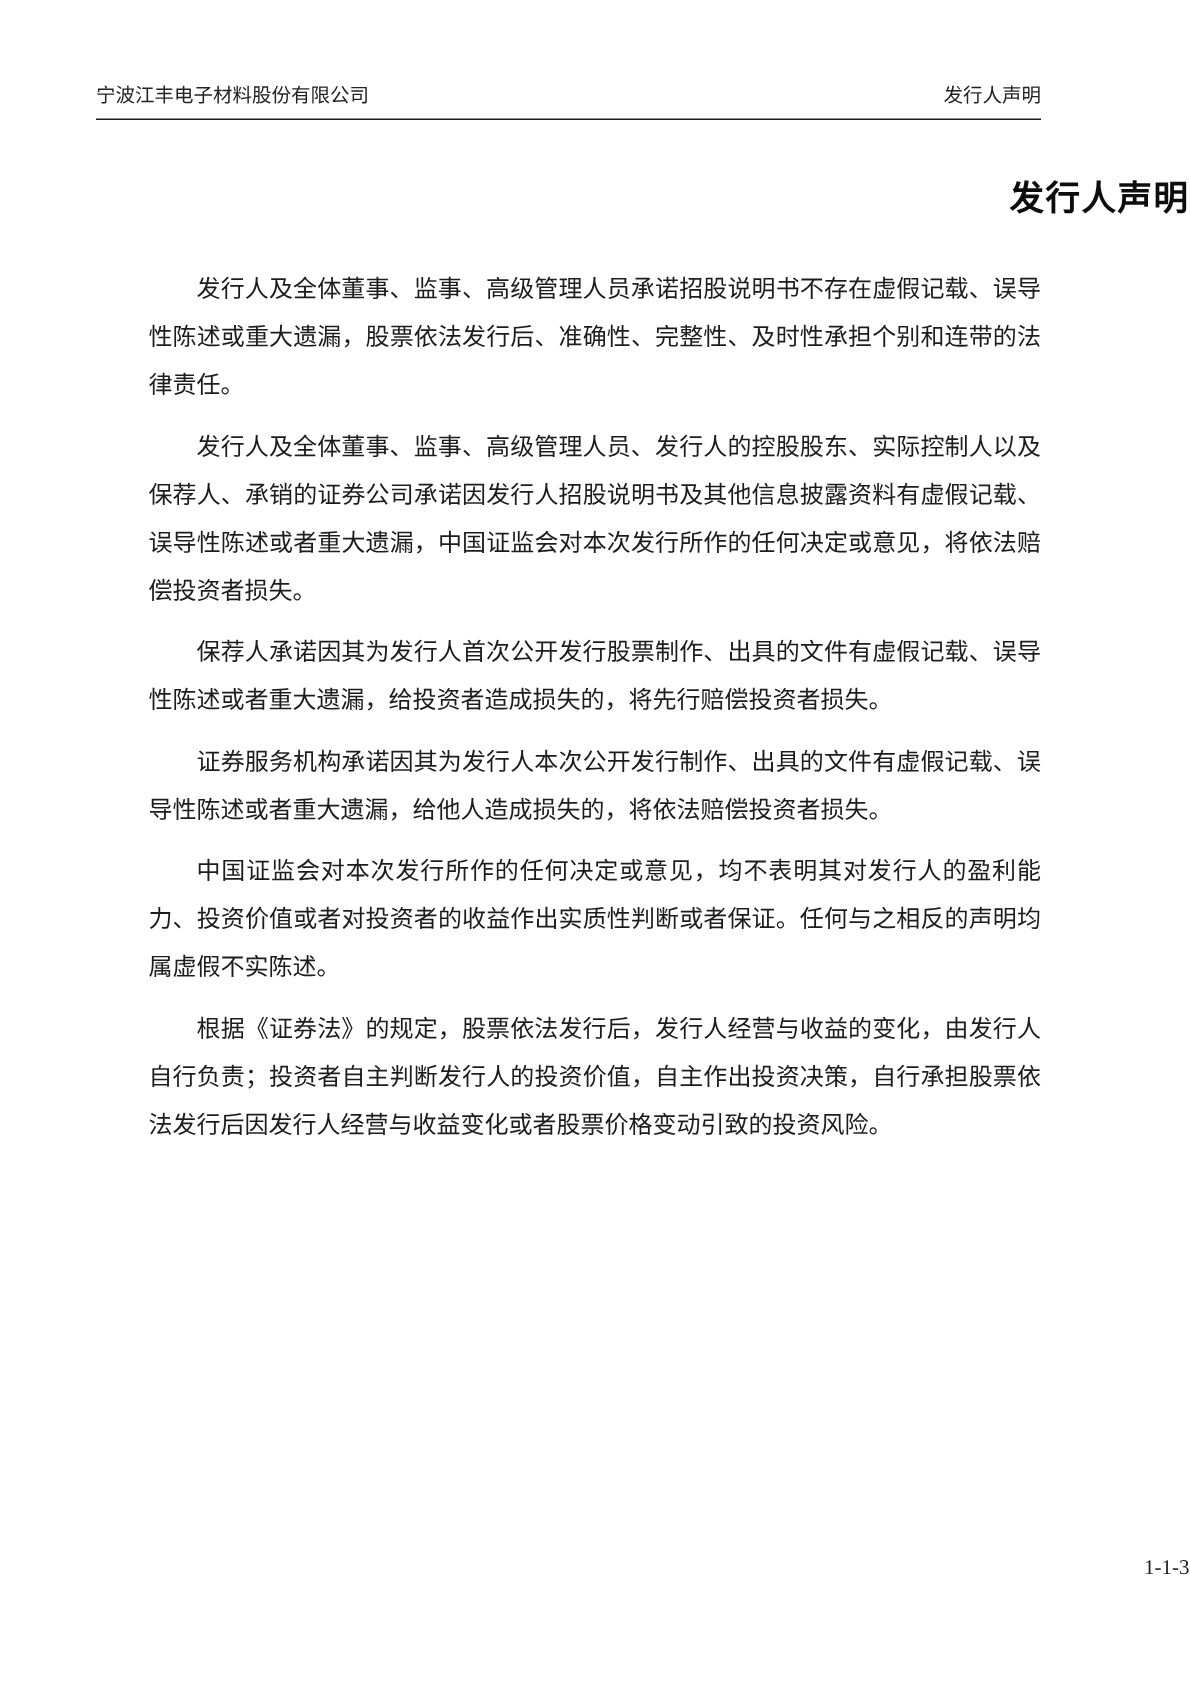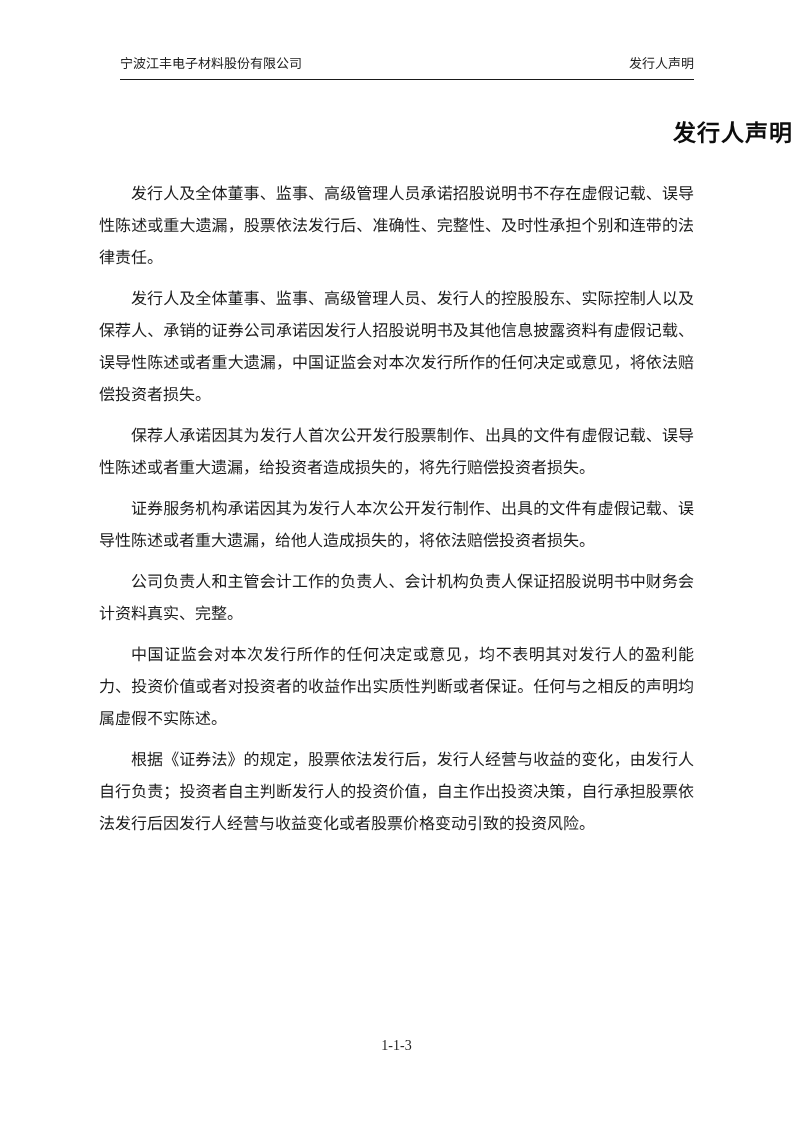--- a/index.html
+++ b/index.html
@@ -8,21 +8,21 @@
     position: relative;
     width: 793px;
     height: 1122px;
     margin: 0 auto;
     background: #ffffff;
     color: #1c1c1c;
     font-family: "Liberation Serif", "DejaVu Serif", serif;
     overflow: hidden;
   }
   .page-header {
-    margin: 55px 99px 0 120px;
+    margin: 55px 99px 0 64px;
     display: flex;
     justify-content: space-between;
     align-items: flex-end;
     font-size: 13px;
     line-height: 18px;
     color: #222222;
     padding-bottom: 6px;
     border-bottom: 1px solid #1a1a1a;
   }
   .doc-title {
@@ -46,21 +46,21 @@
     text-indent: 2em;
     margin: 0 0 9px 0;
     color: #1c1c1c;
     word-break: break-all;
   }
   .page-footer {
     position: absolute;
     left: 0;
     top: 1036px;
     width: 100%;
-    text-align: center;
+    text-align: right;
     font-size: 14px;
     line-height: 20px;
     color: #1c1c1c;
   }
 </style>
 </head>
 <body>
 
 <div class="page">
 
@@ -69,20 +69,19 @@
     <span>发行人声明</span>
   </div>
 
   <h1 class="doc-title">发行人声明</h1>
 
   <div class="doc-body">
     <p>发行人及全体董事、监事、高级管理人员承诺招股说明书不存在虚假记载、误导性陈述或重大遗漏，股票依法发行后、准确性、完整性、及时性承担个别和连带的法律责任。</p>
     <p>发行人及全体董事、监事、高级管理人员、发行人的控股股东、实际控制人以及保荐人、承销的证券公司承诺因发行人招股说明书及其他信息披露资料有虚假记载、误导性陈述或者重大遗漏，中国证监会对本次发行所作的任何决定或意见，将依法赔偿投资者损失。</p>
     <p>保荐人承诺因其为发行人首次公开发行股票制作、出具的文件有虚假记载、误导性陈述或者重大遗漏，给投资者造成损失的，将先行赔偿投资者损失。</p>
     <p>证券服务机构承诺因其为发行人本次公开发行制作、出具的文件有虚假记载、误导性陈述或者重大遗漏，给他人造成损失的，将依法赔偿投资者损失。</p>
-    <p>公司负责人和主管会计工作的负责人、会计机构负责人保证招股说明书中财务会计资料真实、完整。</p>
     <p>中国证监会对本次发行所作的任何决定或意见，均不表明其对发行人的盈利能力、投资价值或者对投资者的收益作出实质性判断或者保证。任何与之相反的声明均属虚假不实陈述。</p>
     <p>根据《证券法》的规定，股票依法发行后，发行人经营与收益的变化，由发行人自行负责；投资者自主判断发行人的投资价值，自主作出投资决策，自行承担股票依法发行后因发行人经营与收益变化或者股票价格变动引致的投资风险。</p>
   </div>
 
   <div class="page-footer">1-1-3</div>
 
 </div>
 
 </body></html>

